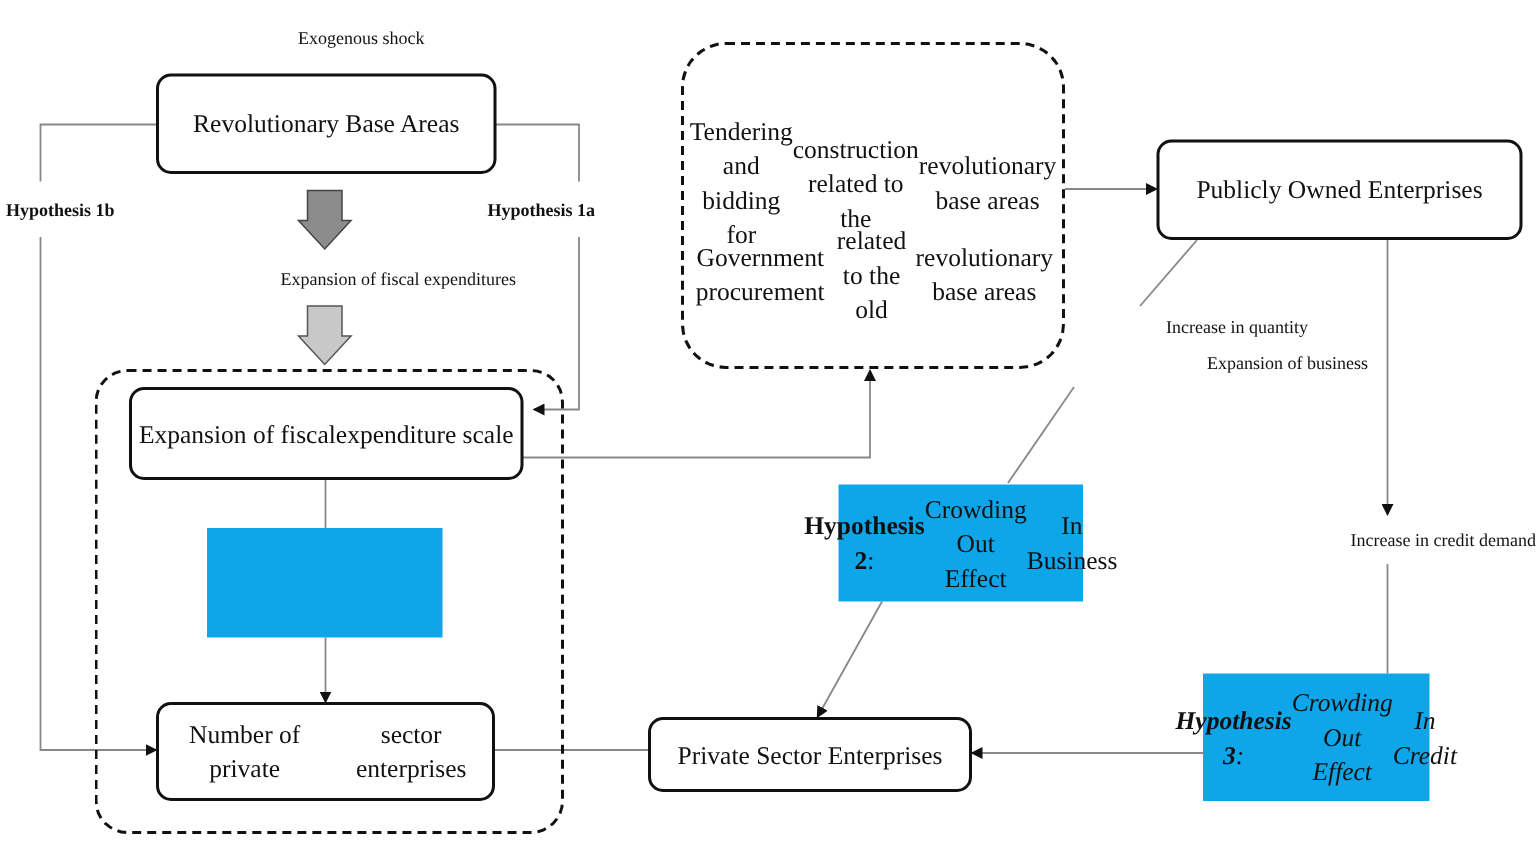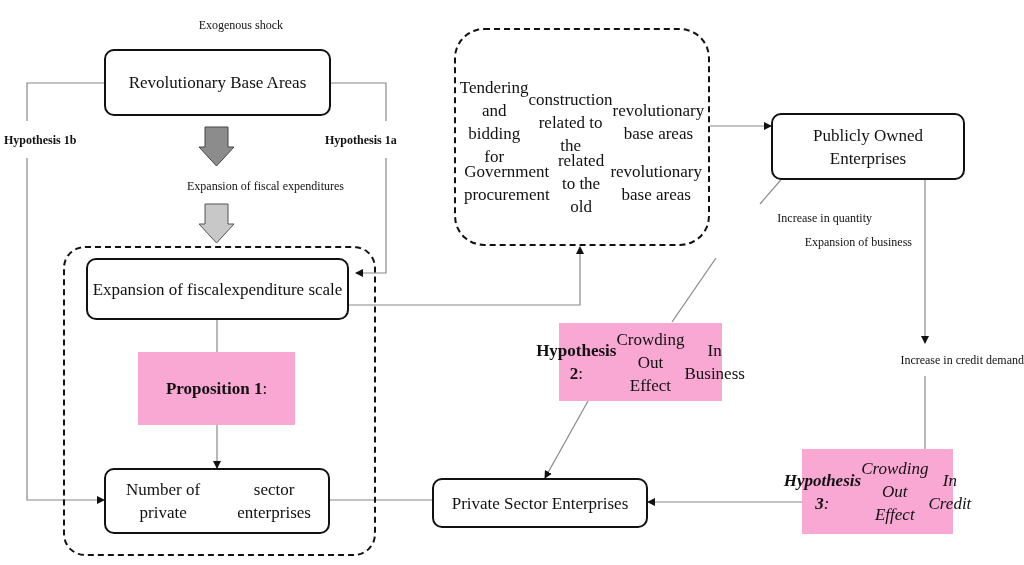--- a/index.html
+++ b/index.html
@@ -1,20 +1,20 @@
 <!DOCTYPE html>
 <html><head>
 <meta charset="utf-8">
 <style>
   html,body{margin:0;padding:0;background:#fff;}
   body{width:1024px;height:565px;position:relative;overflow:hidden;font-family:"Liberation Serif",serif;color:#111;}
   svg.lines{position:absolute;left:0;top:0;width:1024px;height:565px;}
   .node{position:absolute;box-sizing:border-box;display:flex;align-items:center;justify-content:center;text-align:center;font-size:17px;line-height:23px;}
   .solid{border:2px solid #111;border-radius:10px;background:#fff;}
-  .grey{background:#f9a8d4;}
+  .grey{background:#0ea5e9;}
   .txt{position:absolute;font-size:12px;line-height:23px;text-align:right;white-space:nowrap;}
   b{font-weight:bold;}
   .dashgroup{position:absolute;box-sizing:border-box;border:2px dashed #111;border-radius:22px;}
 </style>
 </head>
 <body>
 
 <svg class="lines" viewBox="0 0 1024 565">
   <defs>
     <marker id="ah" markerWidth="8" markerHeight="8" refX="7" refY="4" orient="auto" markerUnits="userSpaceOnUse">
@@ -77,29 +77,28 @@
 <div class="node" style="left:462px;top:54px;width:240px;height:72px;margin-top:32px;">
   <span>Tendering and bidding for</span>
   <span>construction related to the</span>
   <span>revolutionary base areas</span>
 </div>
 <div class="node" style="left:462px;top:147px;width:240px;height:72px;">
   <span>Government procurement</span>
   <span>related to the old</span>
   <span>revolutionary base areas</span>
 </div>
-<div class="node solid" style="left:771px;top:93px;width:194px;height:67px;margin-top:20px;">
+<div class="node solid" style="left:771px;top:93px;width:244px;height:67px;">
   <span>Publicly Owned Enterprises</span>
 </div>
 <div class="node solid" style="left:432px;top:478px;width:216px;height:50px;">
   <span>Private Sector Enterprises</span>
 </div>
 
 <div class="node grey" style="left:138px;top:352px;width:157px;height:73px;">
-  <span><b>Proposition 1</b><span>:</span></span>
 </div>
 <div class="node grey" style="left:559px;top:323px;width:163px;height:78px;">
   <span><b>Hypothesis 2</b><span>:</span></span>
   <span>Crowding Out Effect</span>
   <span>In Business</span>
 </div>
 <div class="node grey" style="left:802px;top:449px;width:151px;height:85px;font-style:italic;">
   <span><b>Hypothesis 3</b><span>:</span></span>
   <span>Crowding Out Effect</span>
   <span>In Credit</span>

